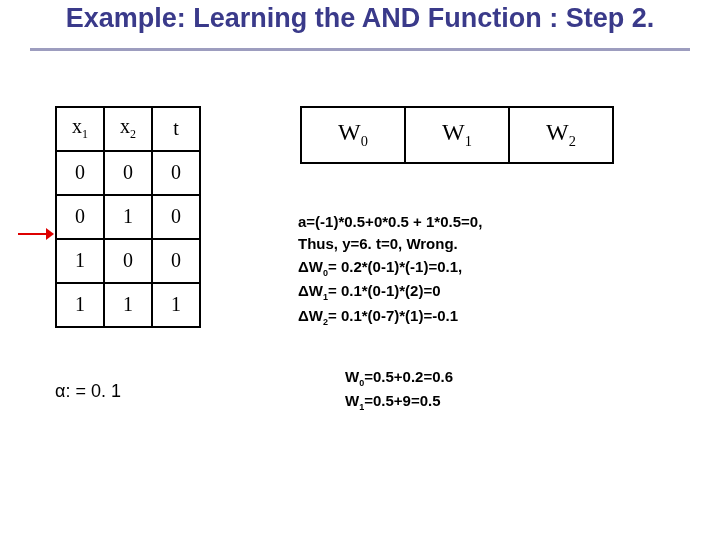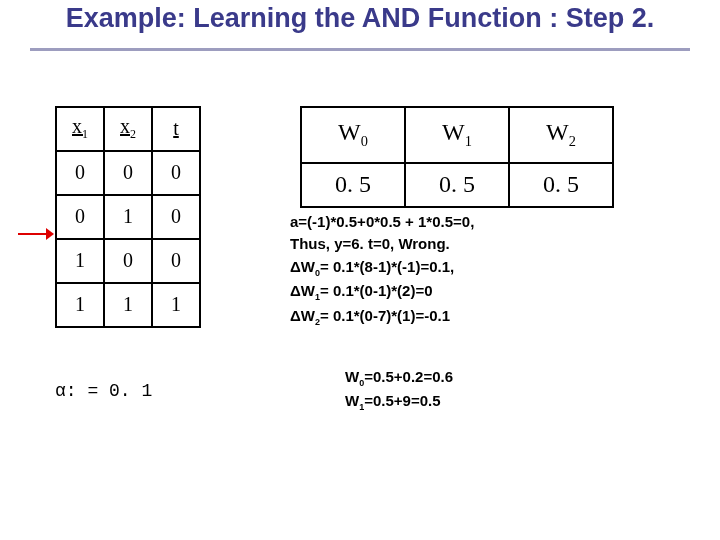--- a/index.html
+++ b/index.html
@@ -48,35 +48,34 @@
     width: 44px;
     height: 40px;
     text-align: center;
     vertical-align: middle;
     font-family: "Times New Roman", serif;
     font-size: 20px;
     font-weight: normal;
   }
   .truth-table th {
     font-weight: normal;
-    text-decoration: underline;
   }
   .sub { font-size: 0.6em; vertical-align: sub; }
   
   .arrow {
     position: absolute;
     left: 18px;
     top: 174px;
   }
   
   .alpha {
     position: absolute;
     left: 55px;
     top: 330px;
-    font-family: Liberation Mono, monospace;
+    font-family: Liberation Sans, sans-serif;
     font-size: 18px;
   }
   
   .weight-table {
     position: absolute;
     left: 300px;
     top: 55px;
     border-collapse: collapse;
   }
   .weight-table td, .weight-table th {
@@ -86,21 +85,21 @@
     text-align: center;
     vertical-align: middle;
     font-family: "Times New Roman", serif;
     font-size: 24px;
     font-weight: normal;
   }
   .weight-table th { font-weight: normal; height: 52px; }
   
   .calc {
     position: absolute;
-    left: 290px;
+    left: 298px;
     top: 160px;
     font-family: Verdana, Arial, sans-serif;
     font-size: 15px;
     font-weight: bold;
     line-height: 1.5;
     width: 400px;
   }
   .updates {
     position: absolute;
     left: 345px;
@@ -160,32 +159,27 @@
       <span>α</span><span>: = 0. 1</span>
     </div>
 
     <table class="weight-table">
       <tbody>
           <tr>
         <th><span>W</span><span class="sub">0</span></th>
         <th><span>W</span><span class="sub">1</span></th>
         <th><span>W</span><span class="sub">2</span></th>
       </tr>
-      <tr>
-        <td>0. 5</td>
-        <td>0. 5</td>
-        <td>0. 5</td>
-      </tr>
     </tbody>
       </table>
 
     <div class="calc">
       <div>a=(-1)*0.5+0*0.5 + 1*0.5=0,</div>
       <div>Thus, y=6.  t=0, Wrong.</div>
-      <div>Δ<span>W</span><span class="sub">0</span><span>= 0.1*(8-1)*(-1)=0.1,</span></div>
+      <div>Δ<span>W</span><span class="sub">0</span><span>= 0.2*(0-1)*(-1)=0.1,</span></div>
       <div>Δ<span>W</span><span class="sub">1</span><span>= 0.1*(0-1)*(2)=0</span></div>
       <div>Δ<span>W</span><span class="sub">2</span><span>= 0.1*(0-7)*(1)=-0.1</span></div>
     </div>
 
     <div class="updates">
       <div><span>W</span><span class="sub">0</span><span>=0.5+0.2=0.6</span></div>
       <div><span>W</span><span class="sub">1</span><span>=0.5+9=0.5</span></div>
     </div>
 
   </div>

